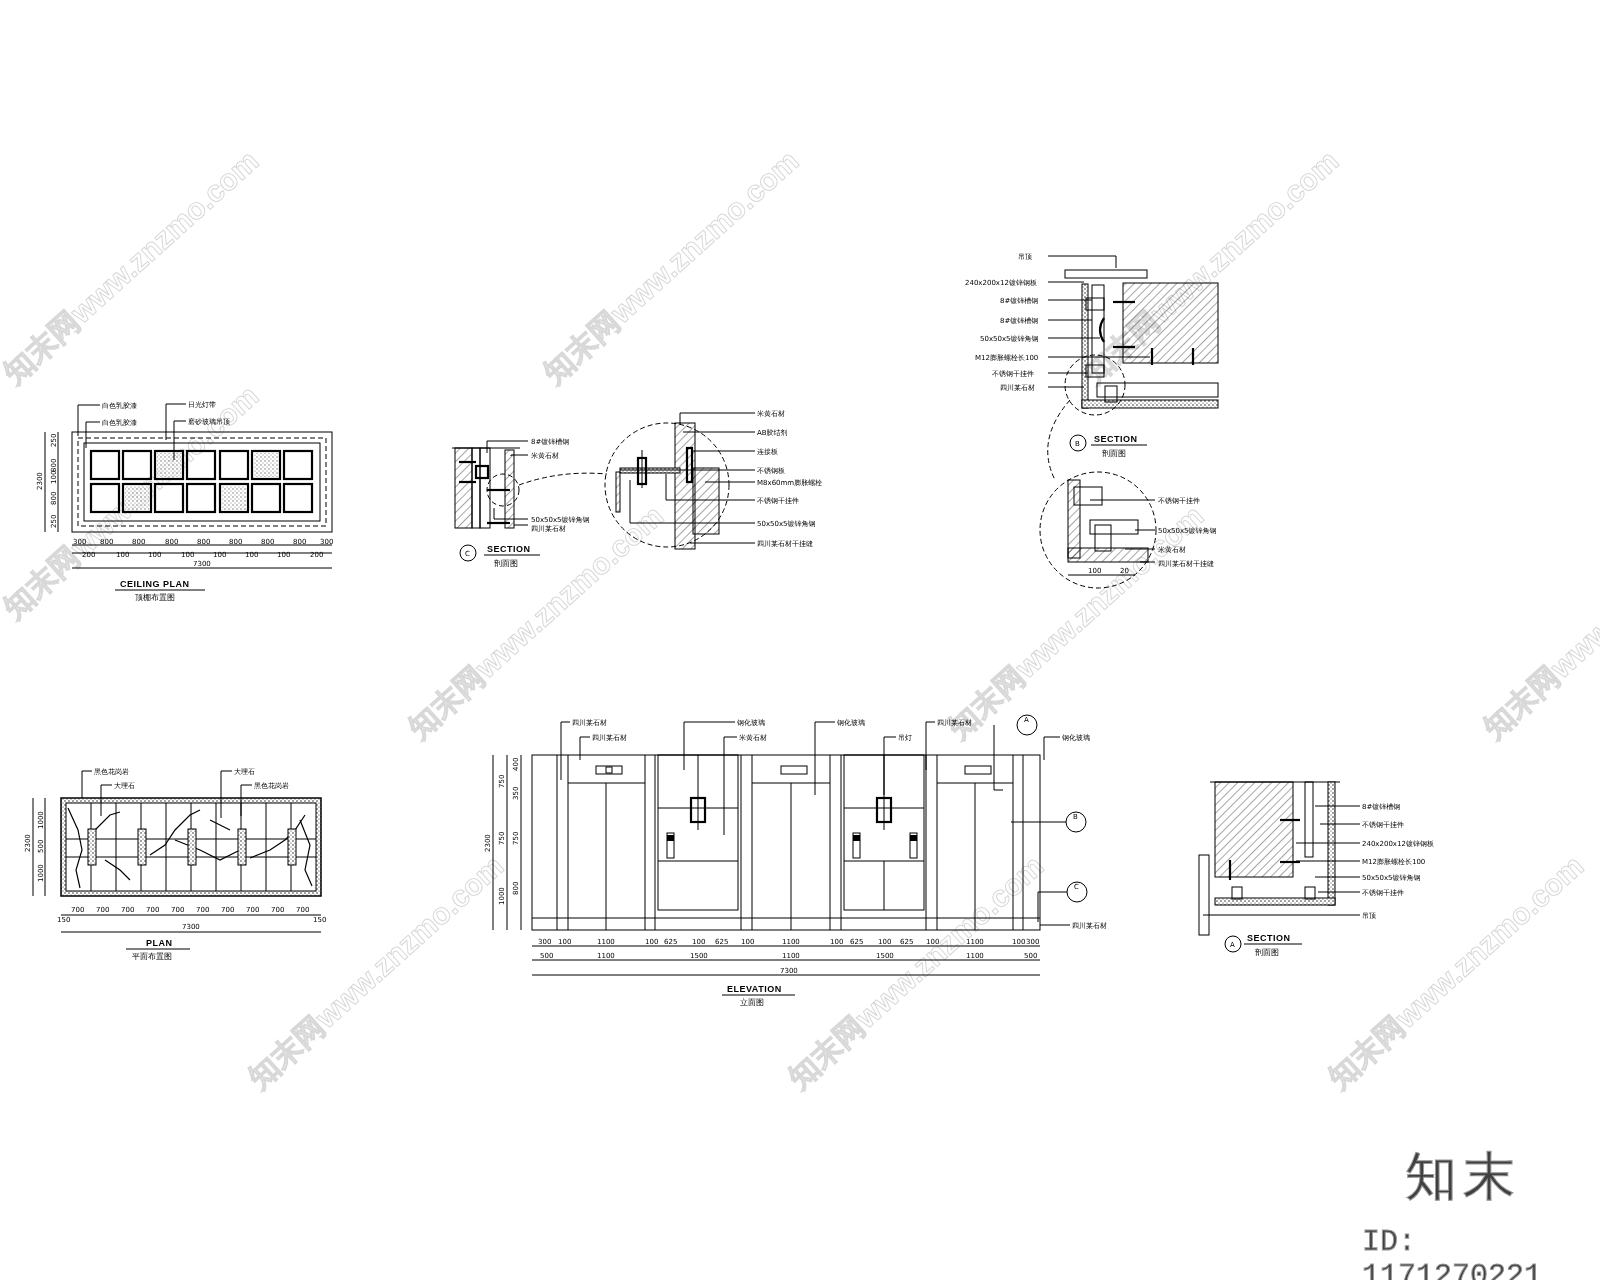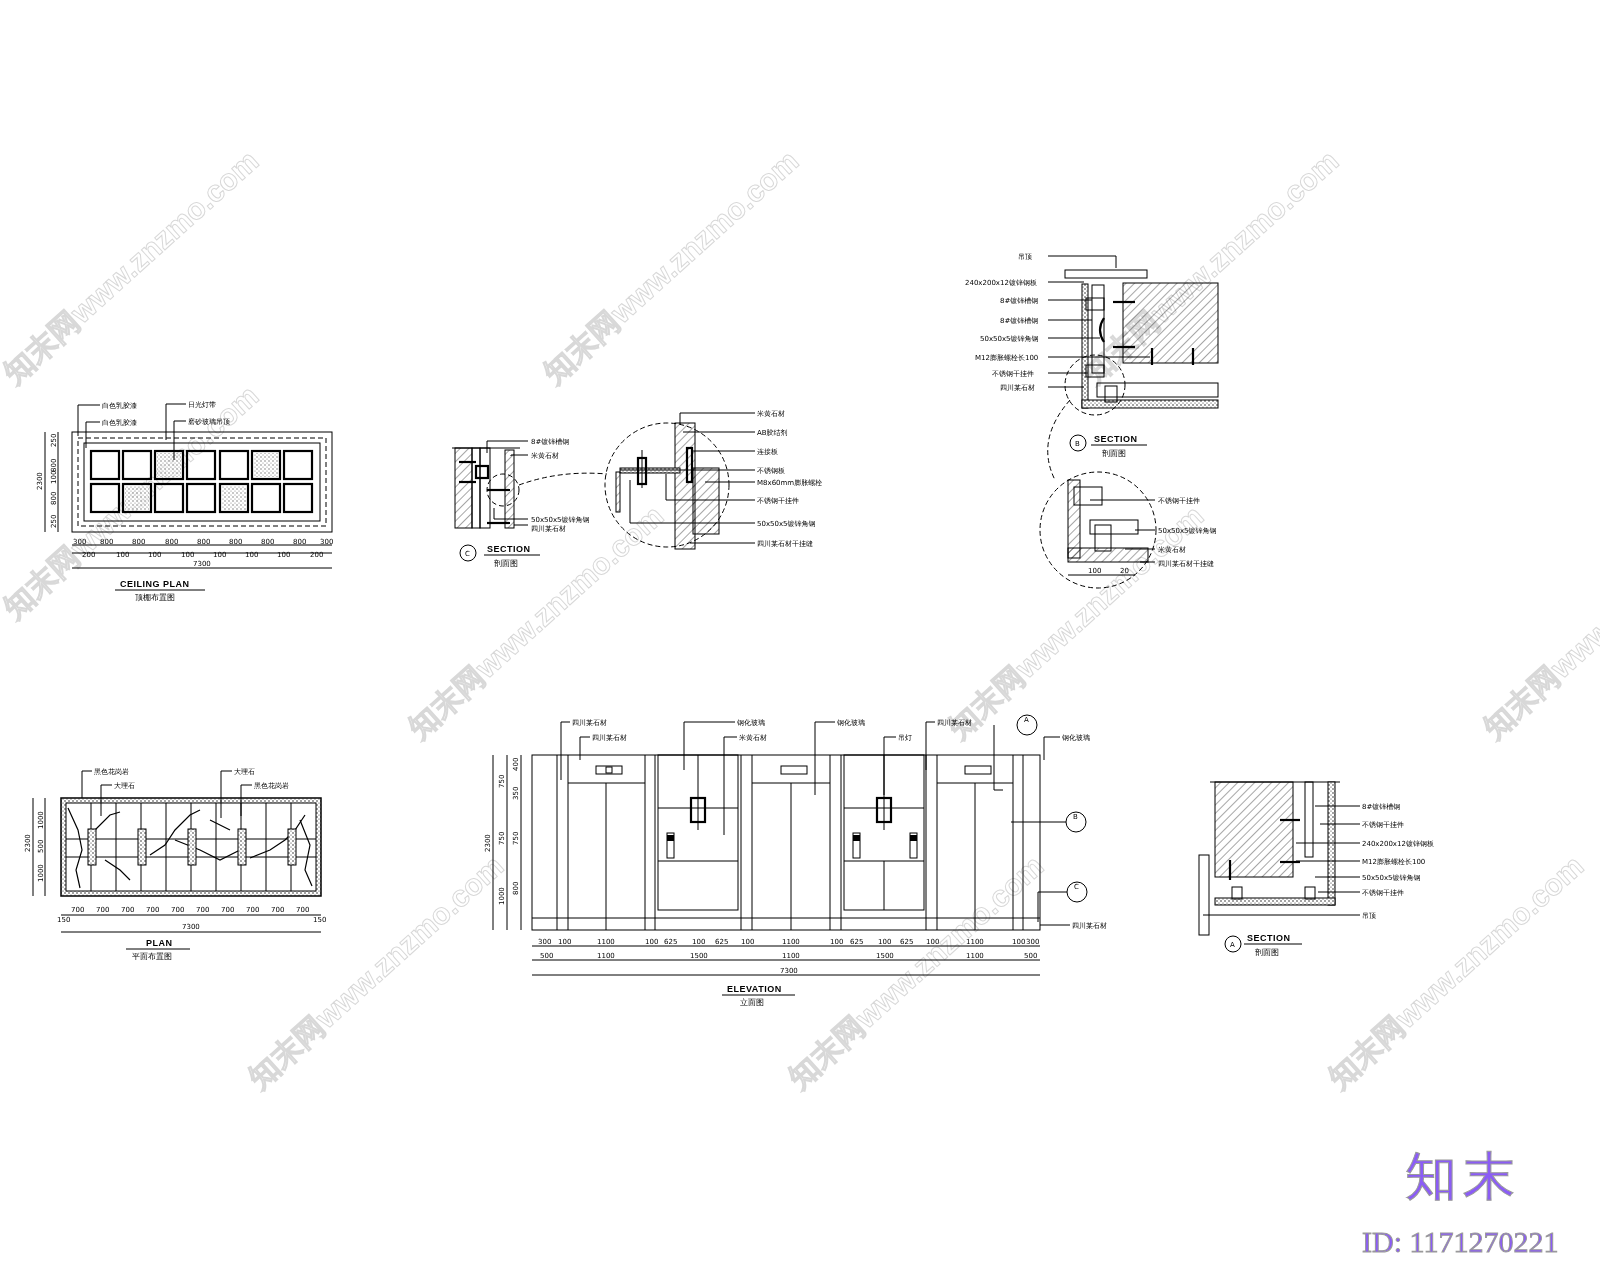--- a/index.html
+++ b/index.html
@@ -5,21 +5,21 @@
   html, body { margin:0; padding:0; background:#ffffff; }
   body { width:1600px; height:1280px; position:relative; overflow:hidden; font-family:"Liberation Sans", sans-serif; }
   svg { position:absolute; left:0; top:0; }
   .ln { stroke:#000; stroke-width:1; fill:none; }
   .th { stroke:#000; stroke-width:2.2; fill:none; }
   .dash { stroke:#000; stroke-width:1; fill:none; stroke-dasharray:5 3; }
   .t { font-family:"DejaVu Sans", sans-serif; font-size:7px; fill:#000; }
   .tt { font-family:"Liberation Sans", sans-serif; font-size:9px; font-weight:bold; fill:#000; letter-spacing:0.5px; }
   .ts { font-family:"DejaVu Sans", sans-serif; font-size:8px; fill:#000; }
   .wm { font-family:"Liberation Sans", sans-serif; font-size:30px; font-weight:bold; fill:none; stroke:#d8d8d8; stroke-width:1; }
-  .brand { position:absolute; font-family:Liberation Serif, serif; color:#8b5cf6; -webkit-text-stroke:1px #9a9a9a; }
+  .brand { position:absolute; font-family:Liberation Mono, monospace; color:#404040; -webkit-text-stroke:1px #9a9a9a; }
 </style>
 </head>
 <body>
 
 <svg width="1600" height="1280">
   <g>
     <text class="wm" transform="translate(15,385) rotate(-42)">知末网www.znzmo.com</text>
     <text class="wm" transform="translate(555,385) rotate(-42)">知末网www.znzmo.com</text>
     <text class="wm" transform="translate(1095,385) rotate(-42)">知末网www.znzmo.com</text>
     <text class="wm" transform="translate(15,620) rotate(-42)">知末网www.znzmo.com</text>

